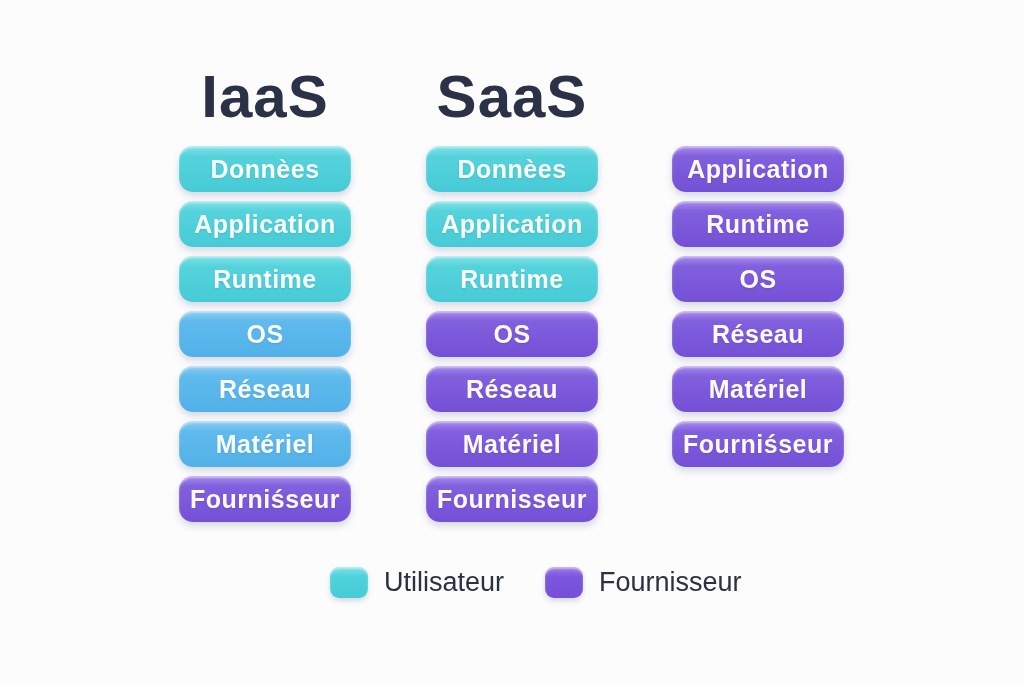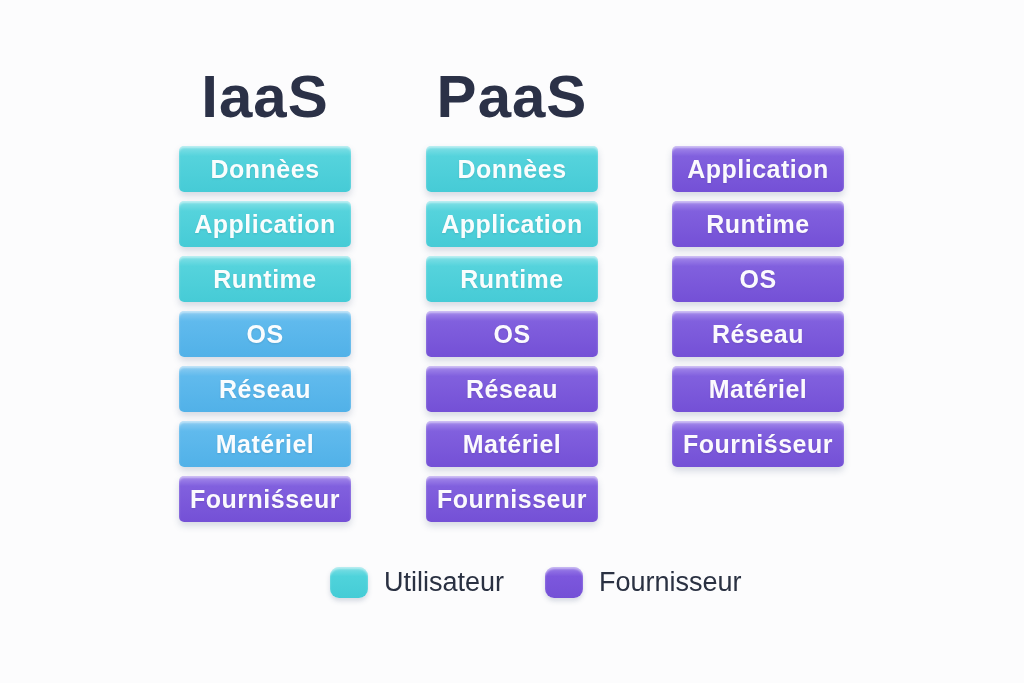--- a/index.html
+++ b/index.html
@@ -12,21 +12,21 @@
   }
   .col-header{
     position:absolute;top:62px;width:172px;
     text-align:center;
     font-size:60px;font-weight:700;
     color:#2b3147;letter-spacing:1px;
   }
   .column{position:absolute;top:146px;width:172px;}
   .box{
     height:46px;margin-bottom:9px;
-    border-radius:5px;
+    border-radius:14px;
     display:flex;align-items:center;justify-content:center;
     font-size:25px;font-weight:700;letter-spacing:.5px;
     color:rgba(255,255,255,.97);
     text-shadow:0 1px 2px rgba(0,0,0,.10);
     box-shadow:0 4px 7px rgba(60,80,120,.20), inset 0 2px 2px rgba(255,255,255,.45);
   }
   .box[data-variant="teal"]{
     background:linear-gradient(180deg,#84e1e7 0%,#55d3dc 22%,#46cbd6 100%);
   }
   .box[data-variant="blue"]{
@@ -45,21 +45,21 @@
     position:absolute;top:566px;height:32px;line-height:32px;
     font-size:27px;color:#2a3142;text-align:center;
   }
 </style>
 </head>
 <body>
 
 <div id="canvas">
 
   <div class="col-header" style="left:179px">IaaS</div>
-  <div class="col-header" style="left:426px">PaaS</div>
+  <div class="col-header" style="left:426px">SaaS</div>
 
   <div class="column" style="left:179px">
     <div class="box" data-variant="teal">Donnèes</div>
     <div class="box" data-variant="teal">Application</div>
     <div class="box" data-variant="teal">Runtime</div>
     <div class="box" data-variant="blue">OS</div>
     <div class="box" data-variant="blue">Réseau</div>
     <div class="box" data-variant="blue">Matériel</div>
     <div class="box" data-variant="purple">Fourniśseur</div>
   </div>

